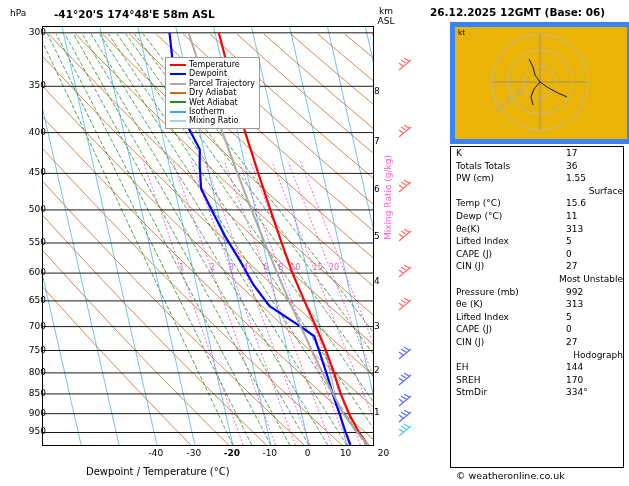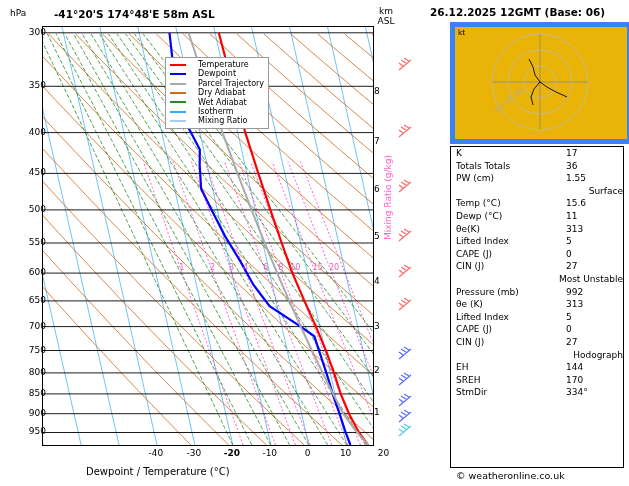--- a/index.html
+++ b/index.html
@@ -19,21 +19,21 @@
   .km{position:absolute;left:375px;top:6px;font-size:9px;color:#000;text-align:center;width:22px;line-height:10px;}
   .kmlab{position:absolute;left:374px;font-size:9px;color:#000;width:18px;text-align:left;}
   .title{position:absolute;left:54px;top:8px;font-size:10.5px;color:#000;font-weight:bold;text-align:center;}
   .xtitle{position:absolute;left:86px;top:466px;font-size:10px;color:#000;}
   .mixlab{position:absolute;font-size:8px;color:#e060c0;}
   .mixaxis{position:absolute;left:383px;top:240px;font-size:9px;color:#ff66cc;transform:rotate(-90deg);transform-origin:left top;white-space:nowrap;}
   .lcl{position:absolute;left:356px;top:428px;font-size:9px;color:#000;}
 
   
   #legend{position:absolute;left:122px;top:30px;background:#fff;border:1px solid #999;padding:2px 4px;font-size:8px;line-height:9.4px;}
-  #legend div{display:flex;align-items:center;gap:12px;white-space:nowrap;}
+  #legend div{display:flex;align-items:center;gap:3px;white-space:nowrap;}
   #legend i{display:inline-block;width:16px;height:0;border-top-width:2px;border-top-style:solid;}
 
   
   #right{left:424px;top:0;width:205px;height:486px;}
   .rdate{position:absolute;left:6px;top:6px;font-size:10.5px;font-weight:bold;color:#000;white-space:nowrap;}
   #hodo{position:absolute;left:26px;top:22px;width:172px;height:112px;border:5px solid #3b82f6;background:#eab308;}
   #hodo .kt{position:absolute;left:3px;top:1px;font-size:7.5px;color:#000;}
 
   #table{position:absolute;left:26px;top:146px;width:172px;height:320px;border:1px solid #000;background:#fff;font-size:9px;color:#000;}
   .trow{display:flex;justify-content:space-between;padding:0 5px;line-height:12.6px;}

